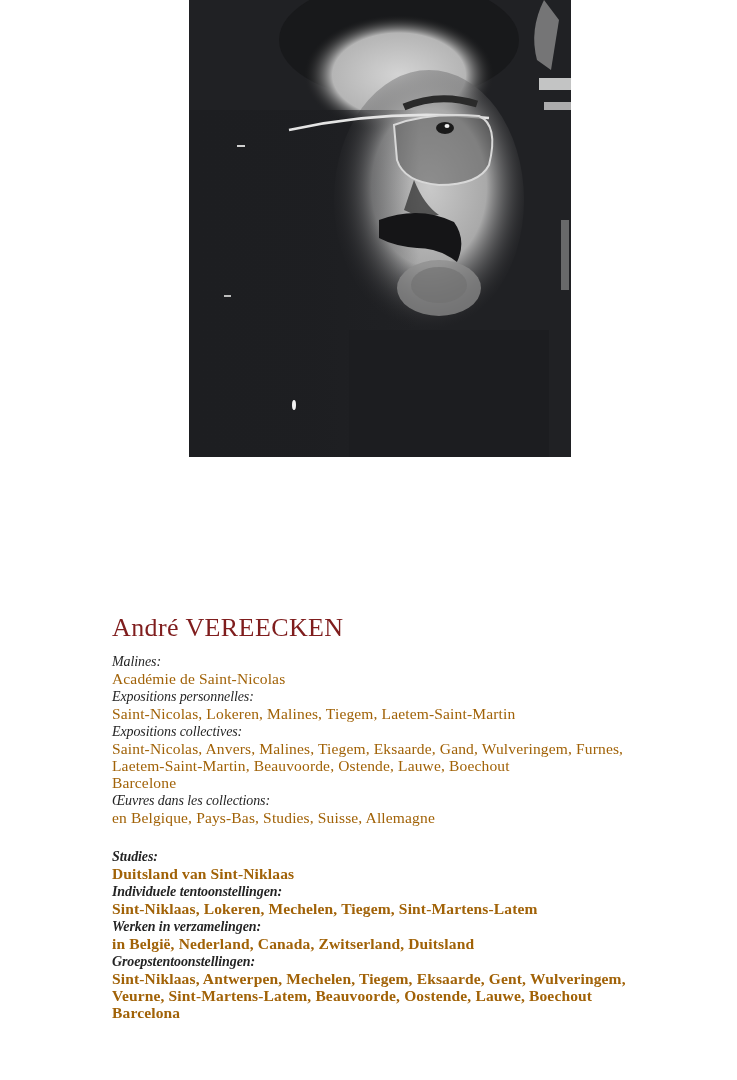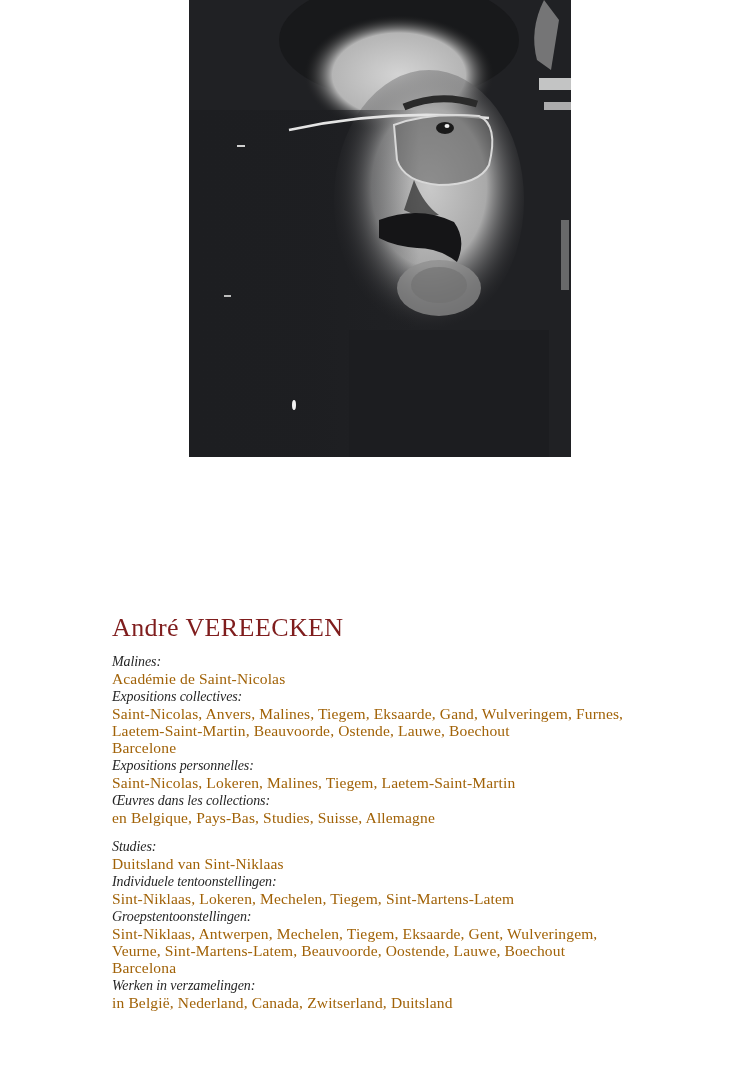--- a/index.html
+++ b/index.html
@@ -34,21 +34,21 @@
   }
   .name {
     font-size: 26px;
     line-height: 32px;
     letter-spacing: 0.4px;
     margin: 0 0 10px 0;
     font-weight: normal;
     color: #7f1d1d;
   }
   .section { margin: 0; }
-  .section + .section.lang-break { margin-top: 13px; }
+  .section + .section.lang-break { margin-top: 23px; font-weight: bold; }
   .entry { margin: 0; }
   .label {
     font-style: italic;
     font-size: 14px;
     line-height: 16px;
     display: block;
     color: #252525;
     letter-spacing: -0.1px;
   }
   .value {
@@ -124,31 +124,31 @@
   <h1 class="name">André VEREECKEN</h1>
 
   <div class="section">
     <div class="entry">
       <span class="label">Malines:</span>
       <span class="value">
         <span class="line">Académie de Saint-Nicolas</span>
       </span>
     </div>
     <div class="entry">
+      <span class="label">Expositions personnelles:</span>
+      <span class="value">
+        <span class="line">Saint-Nicolas, Lokeren, Malines, Tiegem, Laetem-Saint-Martin</span>
+      </span>
+    </div>
+    <div class="entry">
       <span class="label">Expositions collectives:</span>
       <span class="value">
         <span class="line">Saint-Nicolas, Anvers, Malines, Tiegem, Eksaarde, Gand, Wulveringem, Furnes,</span>
         <span class="line">Laetem-Saint-Martin, Beauvoorde, Ostende, Lauwe, Boechout</span>
         <span class="line">Barcelone</span>
-      </span>
-    </div>
-    <div class="entry">
-      <span class="label">Expositions personnelles:</span>
-      <span class="value">
-        <span class="line">Saint-Nicolas, Lokeren, Malines, Tiegem, Laetem-Saint-Martin</span>
       </span>
     </div>
     <div class="entry">
       <span class="label">Œuvres dans les collections:</span>
       <span class="value">
         <span class="line">en Belgique, Pays-Bas, Studies, Suisse, Allemagne</span>
       </span>
     </div>
   </div>
 
@@ -159,27 +159,27 @@
         <span class="line">Duitsland van Sint-Niklaas</span>
       </span>
     </div>
     <div class="entry">
       <span class="label">Individuele tentoonstellingen:</span>
       <span class="value">
         <span class="line">Sint-Niklaas, Lokeren, Mechelen, Tiegem, Sint-Martens-Latem</span>
       </span>
     </div>
     <div class="entry">
+      <span class="label">Werken in verzamelingen:</span>
+      <span class="value">
+        <span class="line">in België, Nederland, Canada, Zwitserland, Duitsland</span>
+      </span>
+    </div>
+    <div class="entry">
       <span class="label">Groepstentoonstellingen:</span>
       <span class="value">
         <span class="line">Sint-Niklaas, Antwerpen, Mechelen, Tiegem, Eksaarde, Gent, Wulveringem,</span>
         <span class="line">Veurne, Sint-Martens-Latem, Beauvoorde, Oostende, Lauwe, Boechout</span>
         <span class="line">Barcelona</span>
       </span>
     </div>
-    <div class="entry">
-      <span class="label">Werken in verzamelingen:</span>
-      <span class="value">
-        <span class="line">in België, Nederland, Canada, Zwitserland, Duitsland</span>
-      </span>
-    </div>
   </div>
 </div>
 
 </body></html>

